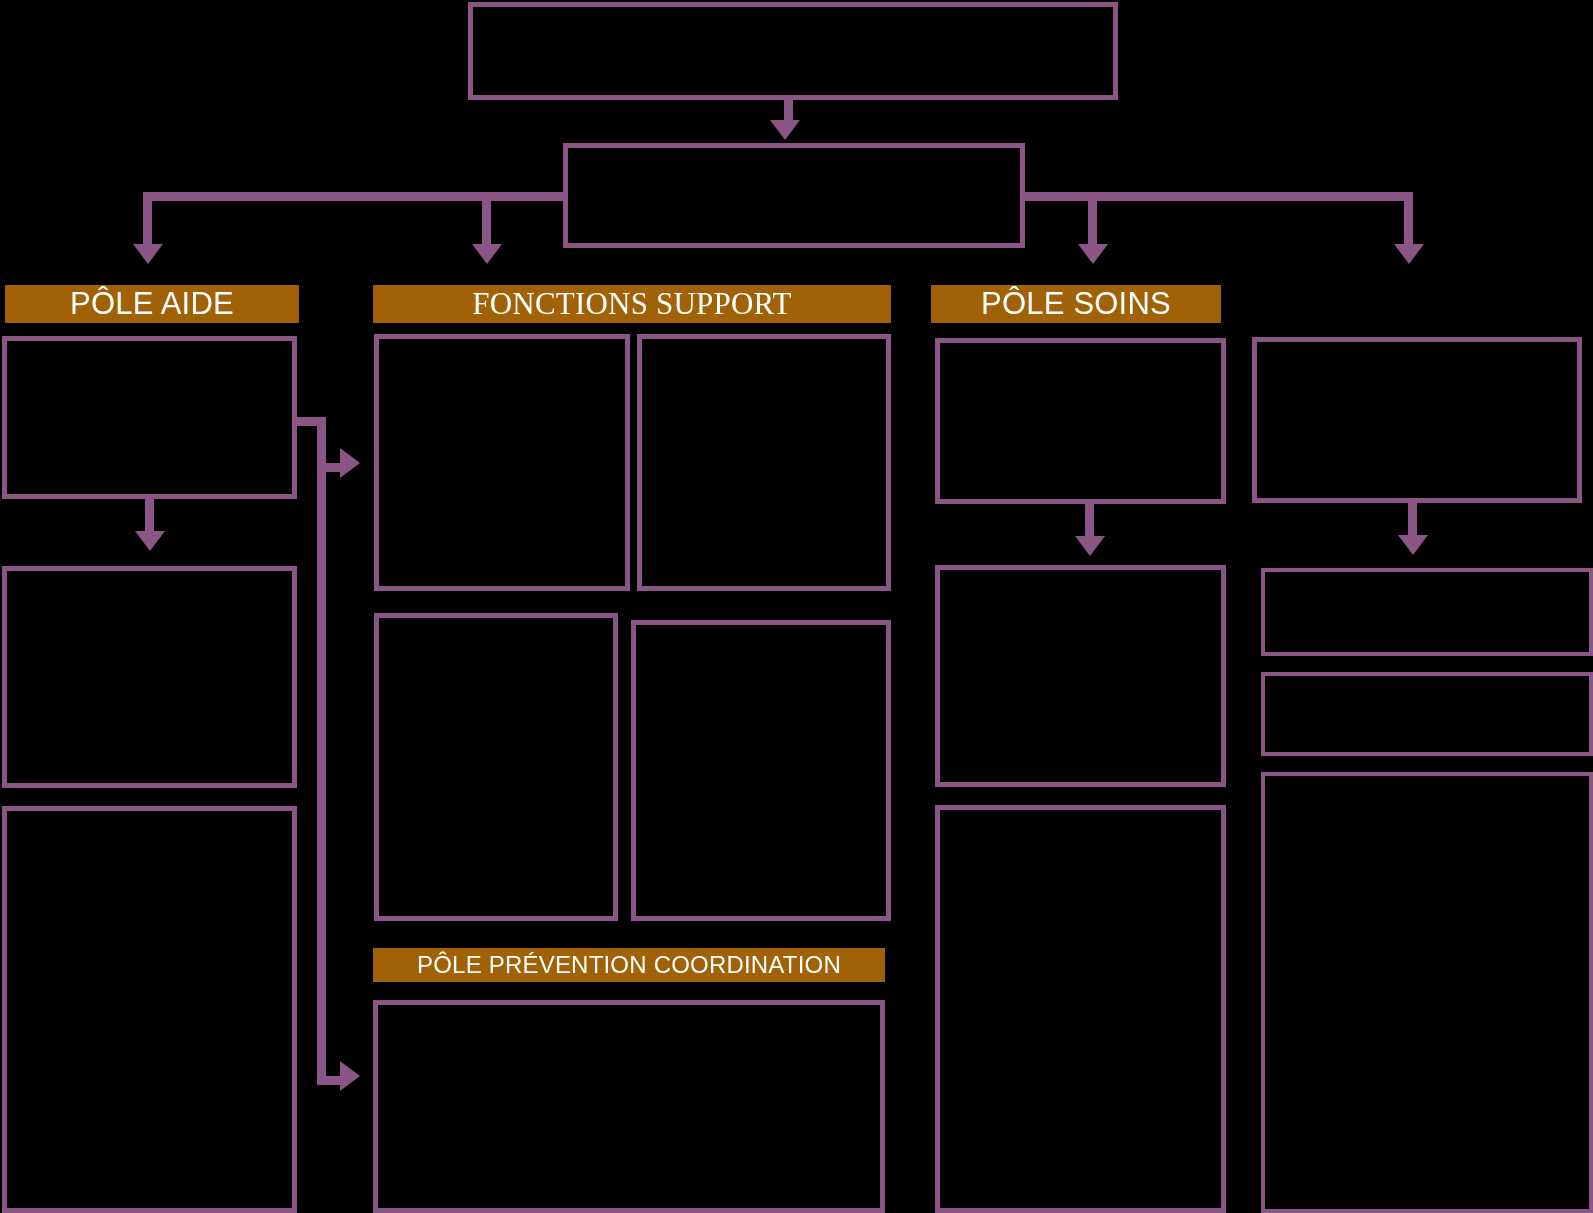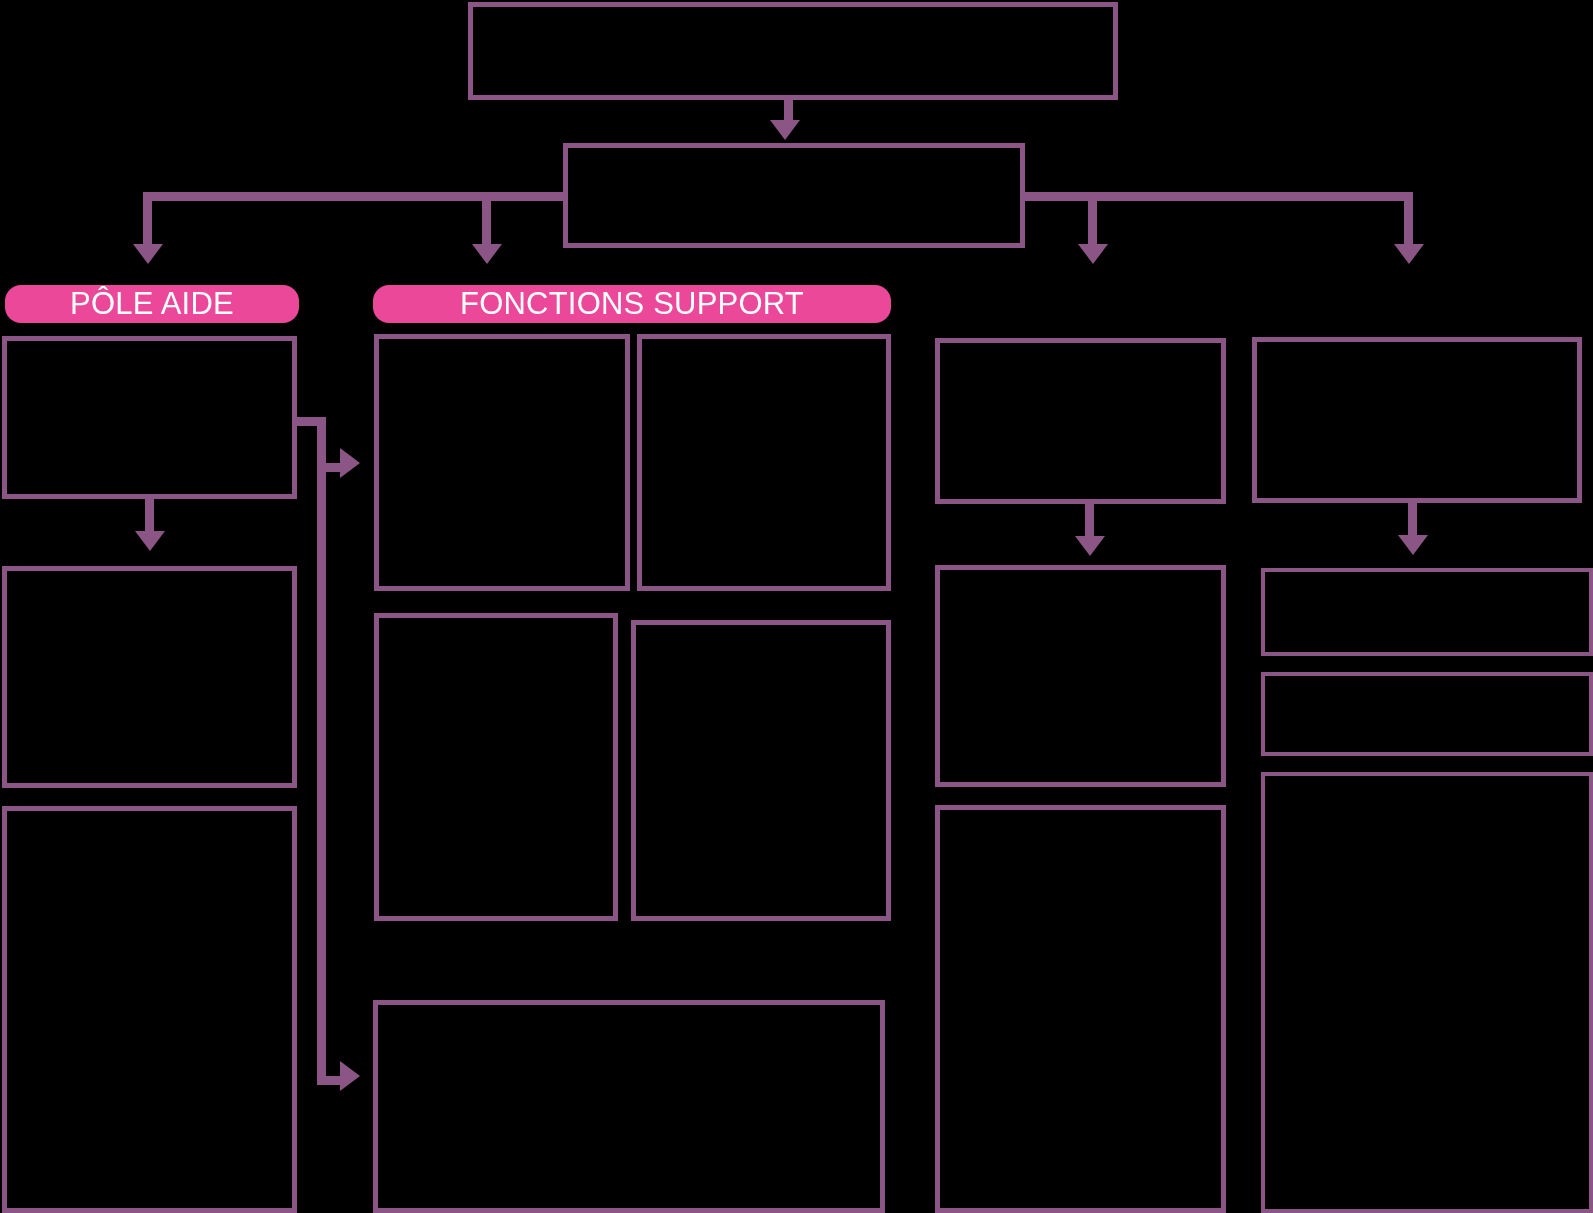--- a/index.html
+++ b/index.html
@@ -33,31 +33,30 @@
     justify-content: center;
     padding: 6px 8px;
     overflow: hidden;
   }
   .node.thin { border-width: 4px; }
 
   
   .banner {
     position: absolute;
     box-sizing: border-box;
-    background: #ec4899;
+    background: #a16207;
     color: #ffffff;
     display: flex;
     align-items: center;
     justify-content: center;
     font-size: 31px;
     font-weight: 400;
     letter-spacing: .2px;
     white-space: nowrap;
     overflow: hidden;
-    border-radius: 16px;
   }
   .banner.small { font-size: 24px; }
 
   
   .vline {
     position: absolute;
     background: #8B5585;
     width: 9px;
   }
   .hline {
@@ -105,22 +104,23 @@
   <div class="arrow-down" style="left:472px; top:244px;"></div>
 
   <div class="vline" style="left:1088px; top:192px; height:54px;"></div>
   <div class="arrow-down" style="left:1078px; top:244px;"></div>
 
   <div class="vline" style="left:1404px; top:192px; height:54px;"></div>
   <div class="arrow-down" style="left:1394px; top:244px;"></div>
 
   <div class="banner" style="left:5px; top:285px; width:294px; height:38px;">PÔLE AIDE</div>
 
-  <div class="banner" style="left:373px; top:285px; width:518px; height:38px;">FONCTIONS SUPPORT</div>
+  <div class="banner" style="left:373px; top:285px; width:518px; height:38px;font-family:Liberation Serif, serif;">FONCTIONS SUPPORT</div>
 
+  <div class="banner" style="left:931px; top:285px; width:290px; height:38px;">PÔLE SOINS</div>
 
 
   <div class="node" style="left:2px; top:336px; width:295px; height:163px;"></div>
 
   <div class="vline" style="left:145px; top:499px; height:36px;"></div>
   <div class="arrow-down" style="left:135px; top:531px;"></div>
 
   <div class="node" style="left:2px; top:566px; width:295px; height:222px;"></div>
 
   <div class="node" style="left:2px; top:806px; width:295px; height:407px;"></div>
@@ -136,20 +136,21 @@
   <div class="arrow-right" style="left:340px; top:1061px;"></div>
 
   <div class="node" style="left:374px; top:334px; width:256px; height:257px;"></div>
 
   <div class="node" style="left:637px; top:334px; width:254px; height:257px;"></div>
 
   <div class="node" style="left:374px; top:613px; width:244px; height:308px;"></div>
 
   <div class="node" style="left:631px; top:620px; width:260px; height:301px;"></div>
 
+  <div class="banner small" style="left:373px; top:948px; width:512px; height:34px;">PÔLE PRÉVENTION COORDINATION</div>
 
   <div class="node" style="left:373px; top:1000px; width:512px; height:213px;"></div>
 
   <div class="node" style="left:935px; top:338px; width:291px; height:166px;"></div>
 
   <div class="vline" style="left:1085px; top:504px; height:36px;"></div>
   <div class="arrow-down" style="left:1075px; top:536px;"></div>
 
   <div class="node" style="left:935px; top:565px; width:291px; height:222px;"></div>
 

